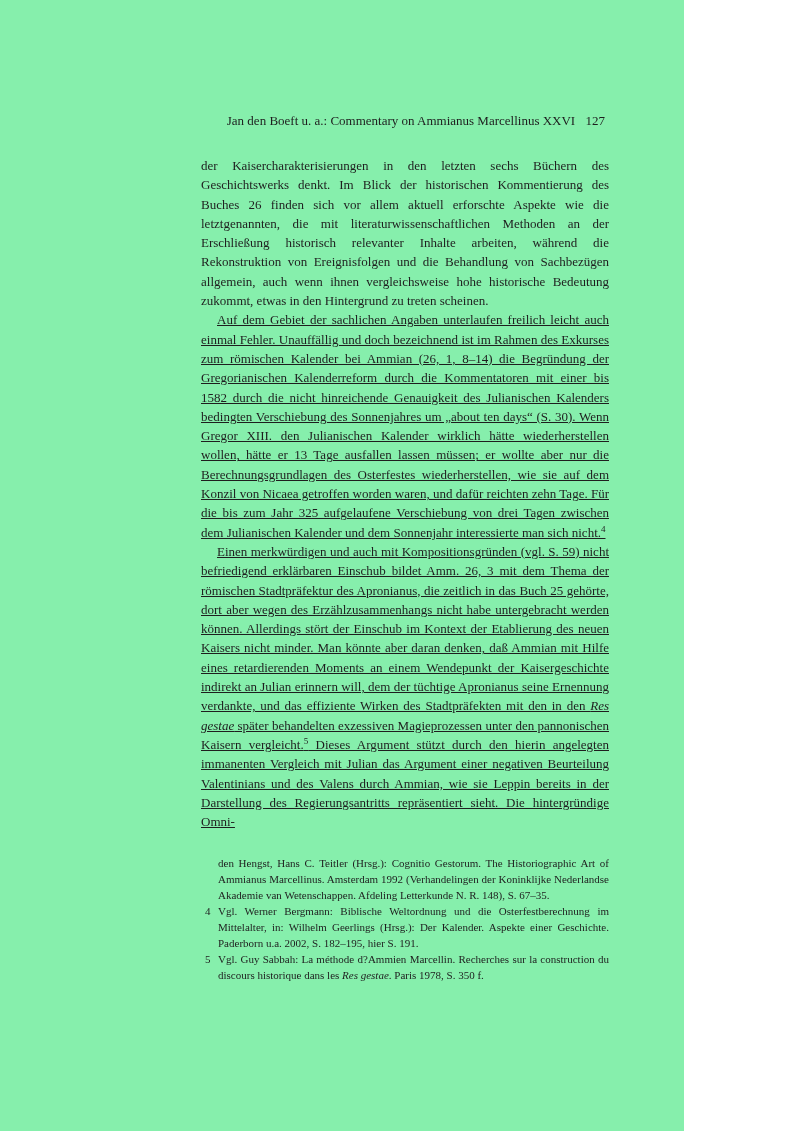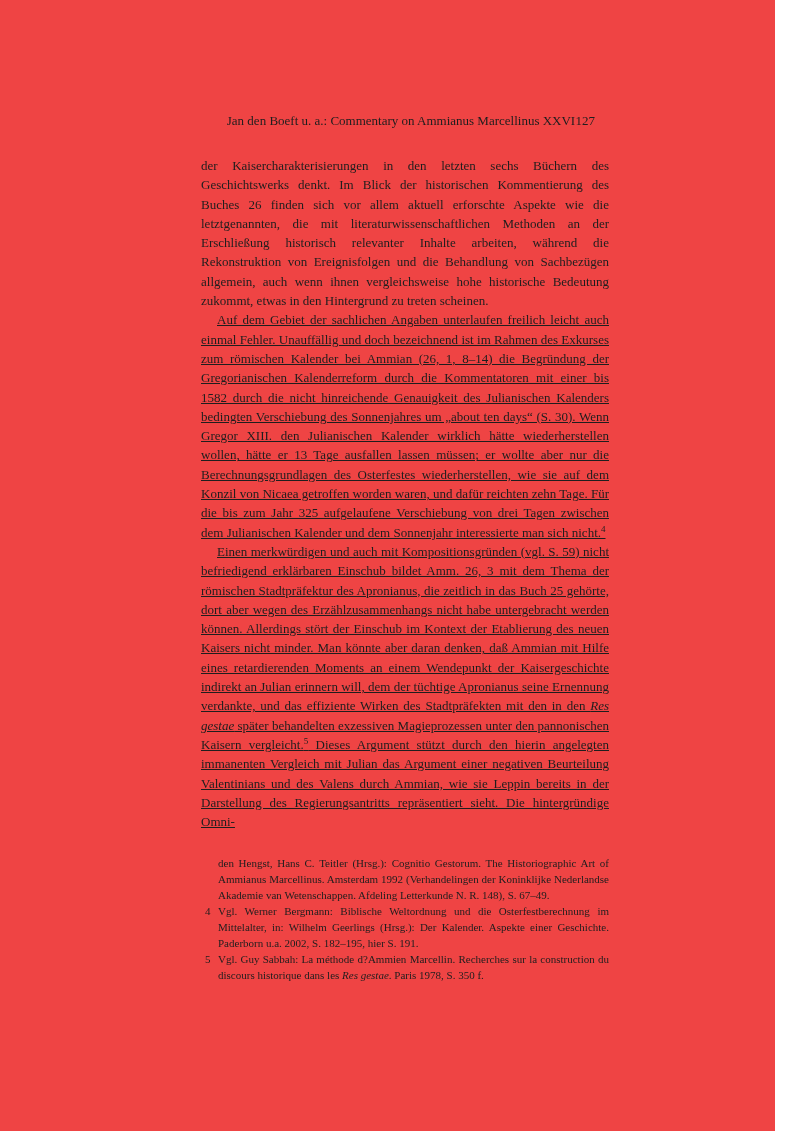--- a/index.html
+++ b/index.html
@@ -5,40 +5,40 @@
   * { margin: 0; padding: 0; box-sizing: border-box; }
   html, body { background: #ffffff; }
   body {
     width: 800px; height: 1131px;
     font-family: "Liberation Serif", serif;
     color: #1e1e1e;
     -webkit-font-smoothing: antialiased;
   }
   .page {
     position: relative;
-    width: 775px; height: 1131px;
-    background: #ef4444;
+    width: 684px; height: 1131px;
+    background: #86efac;
     overflow: hidden;
   }
   .content {
     position: absolute;
     left: 193px; top: 113px;
     width: 416px;
   }
   .running-head {
     position: relative;
     text-align: center;
     font-size: 13px;
     line-height: 16px;
     margin-bottom: 27px;
     white-space: nowrap;
   }
   .running-head .page-num {
     position: absolute;
-    right: 14px; top: 0;
+    right: 4px; top: 0;
   }
   .body-text p {
     font-size: 13px;
     line-height: 19.3px;
     text-align: justify;
     hyphens: auto;
     margin-left: 8px;
   }
   .body-text p.indent { text-indent: 16px; text-decoration: underline; }
   .italic { font-style: italic; }
@@ -70,21 +70,21 @@
 
     <div class="body-text">
         <p class=""><span>der Kaisercharakterisierungen in den letzten sechs Büchern des Geschichtswerks denkt. Im Blick der historischen Kommentierung des Buches 26 finden sich vor allem aktuell erforschte Aspekte wie die letztgenannten, die mit literaturwissenschaftlichen Methoden an der Erschließung historisch relevanter Inhalte arbeiten, während die Rekonstruktion von Ereignisfolgen und die Behandlung von Sachbezügen allgemein, auch wenn ihnen vergleichsweise hohe historische Bedeutung zukommt, etwas in den Hintergrund zu treten scheinen.</span></p>
         <p class="indent"><span>Auf dem Gebiet der sachlichen Angaben unterlaufen freilich leicht auch einmal Fehler. Unauffällig und doch bezeichnend ist im Rahmen des Exkurses zum römischen Kalender bei Ammian (26, 1, 8–14) die Begründung der Gregorianischen Kalenderreform durch die Kommentatoren mit einer bis 1582 durch die nicht hinreichende Genauigkeit des Julianischen Kalenders bedingten Verschiebung des Sonnenjahres um „about ten days“ (S. 30). Wenn Gregor XIII. den Julianischen Kalender wirklich hätte wiederherstellen wollen, hätte er 13 Tage ausfallen lassen müssen; er wollte aber nur die Berechnungsgrundlagen des Osterfestes wiederherstellen, wie sie auf dem Konzil von Nicaea getroffen worden waren, und dafür reichten zehn Tage. Für die bis zum Jahr 325 aufgelaufene Verschiebung von drei Tagen zwischen dem Julianischen Kalender und dem Sonnenjahr interessierte man sich nicht.</span><sup class="fn-ref">4</sup></p>
         <p class="indent"><span>Einen merkwürdigen und auch mit Kompositionsgründen (vgl. S. 59) nicht befriedigend erklärbaren Einschub bildet Amm. 26, 3 mit dem Thema der römischen Stadtpräfektur des Apronianus, die zeitlich in das Buch 25 gehörte, dort aber wegen des Erzählzusammenhangs nicht habe untergebracht werden können. Allerdings stört der Einschub im Kontext der Etablierung des neuen Kaisers nicht minder. Man könnte aber daran denken, daß Ammian mit Hilfe eines retardierenden Moments an einem Wendepunkt der Kaisergeschichte indirekt an Julian erinnern will, dem der tüchtige Apronianus seine Ernennung verdankte, und das effiziente Wirken des Stadtpräfekten mit den in den </span><span class="italic">Res gestae</span><span> später behandelten exzessiven Magieprozessen unter den pannonischen Kaisern vergleicht.</span><sup class="fn-ref">5</sup><span> Dieses Argument stützt durch den hierin angelegten immanenten Vergleich mit Julian das Argument einer negativen Beurteilung Valentinians und des Valens durch Ammian, wie sie Leppin bereits in der Darstellung des Regierungsantritts repräsentiert sieht. Die hintergründige Omni-</span></p>
       </div>
 
     <div class="footnote-block">
         <div class="footnote">
           <span class="fn-num"></span>
-          <span class="fn-text"><span>den Hengst, Hans C. Teitler (Hrsg.): Cognitio Gestorum. The Historiographic Art of Ammianus Marcellinus. Amsterdam 1992 (Verhandelingen der Koninklijke Nederlandse Akademie van Wetenschappen. Afdeling Letterkunde N. R. 148), S. 67–49.</span></span>
+          <span class="fn-text"><span>den Hengst, Hans C. Teitler (Hrsg.): Cognitio Gestorum. The Historiographic Art of Ammianus Marcellinus. Amsterdam 1992 (Verhandelingen der Koninklijke Nederlandse Akademie van Wetenschappen. Afdeling Letterkunde N. R. 148), S. 67–35.</span></span>
         </div>
         <div class="footnote">
           <span class="fn-num">4</span>
           <span class="fn-text"><span>Vgl. Werner Bergmann: Biblische Weltordnung und die Osterfestberechnung im Mittelalter, in: Wilhelm Geerlings (Hrsg.): Der Kalender. Aspekte einer Geschichte. Paderborn u.a. 2002, S. 182–195, hier S. 191.</span></span>
         </div>
         <div class="footnote">
           <span class="fn-num">5</span>
           <span class="fn-text"><span>Vgl. Guy Sabbah: La méthode d?Ammien Marcellin. Recherches sur la construction du discours historique dans les </span><span class="italic">Res gestae</span><span>. Paris 1978, S. 350 f.</span></span>
         </div>
       </div>

